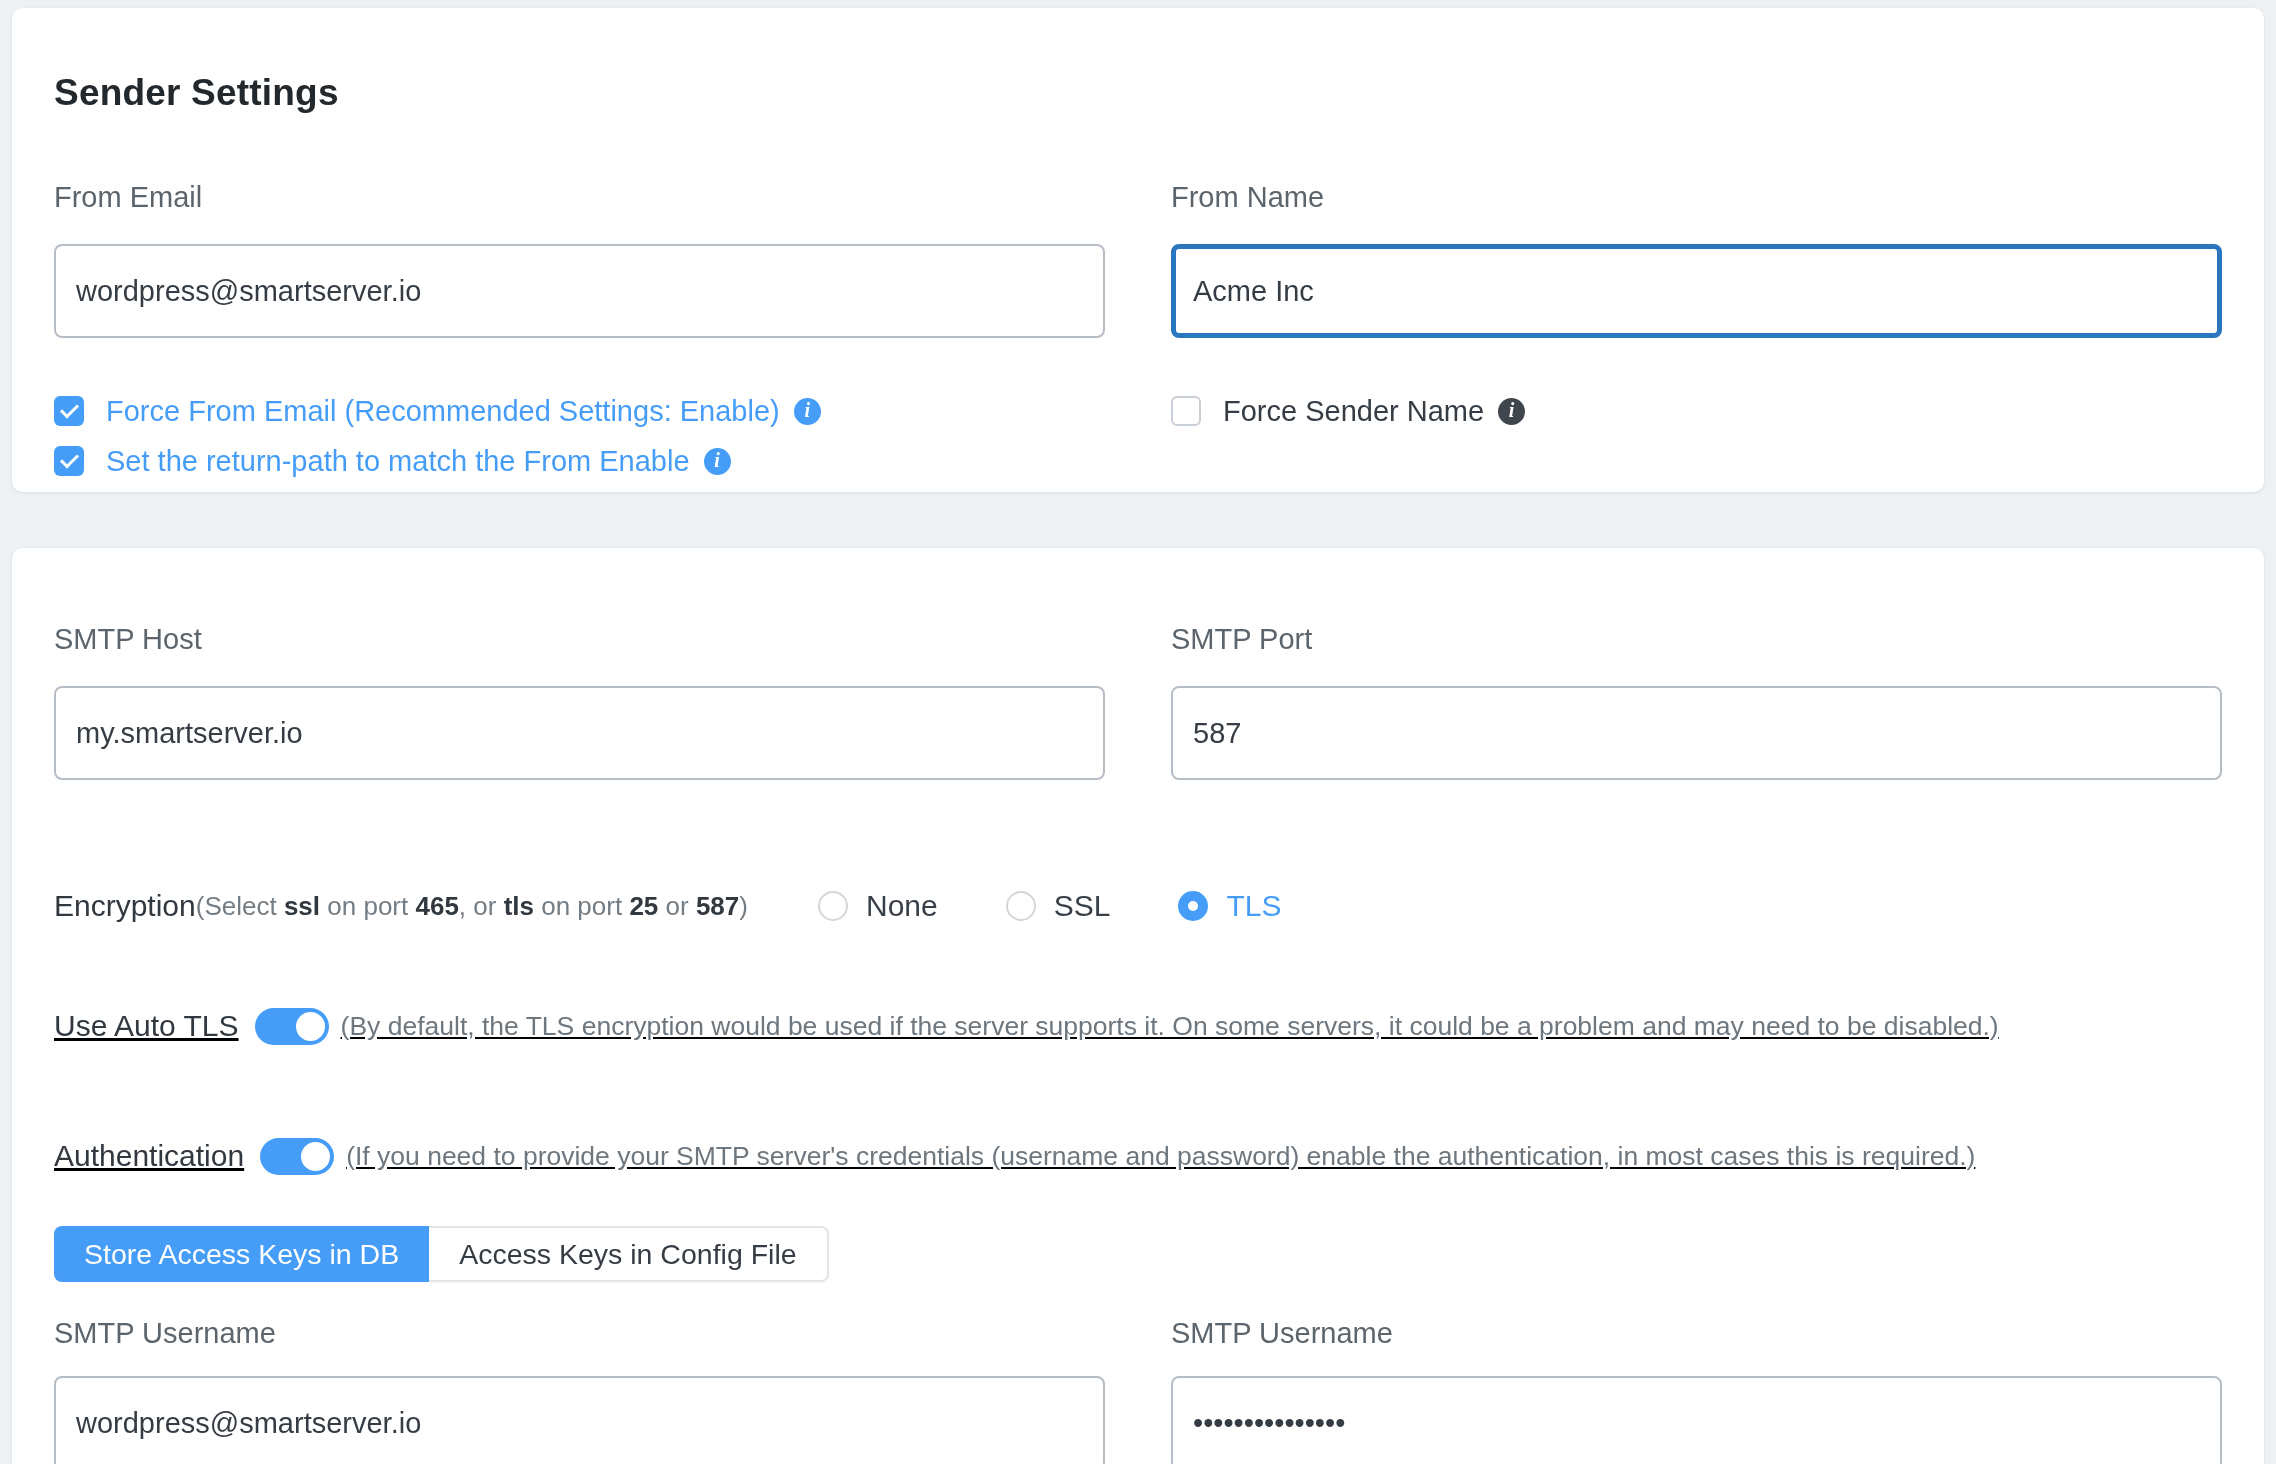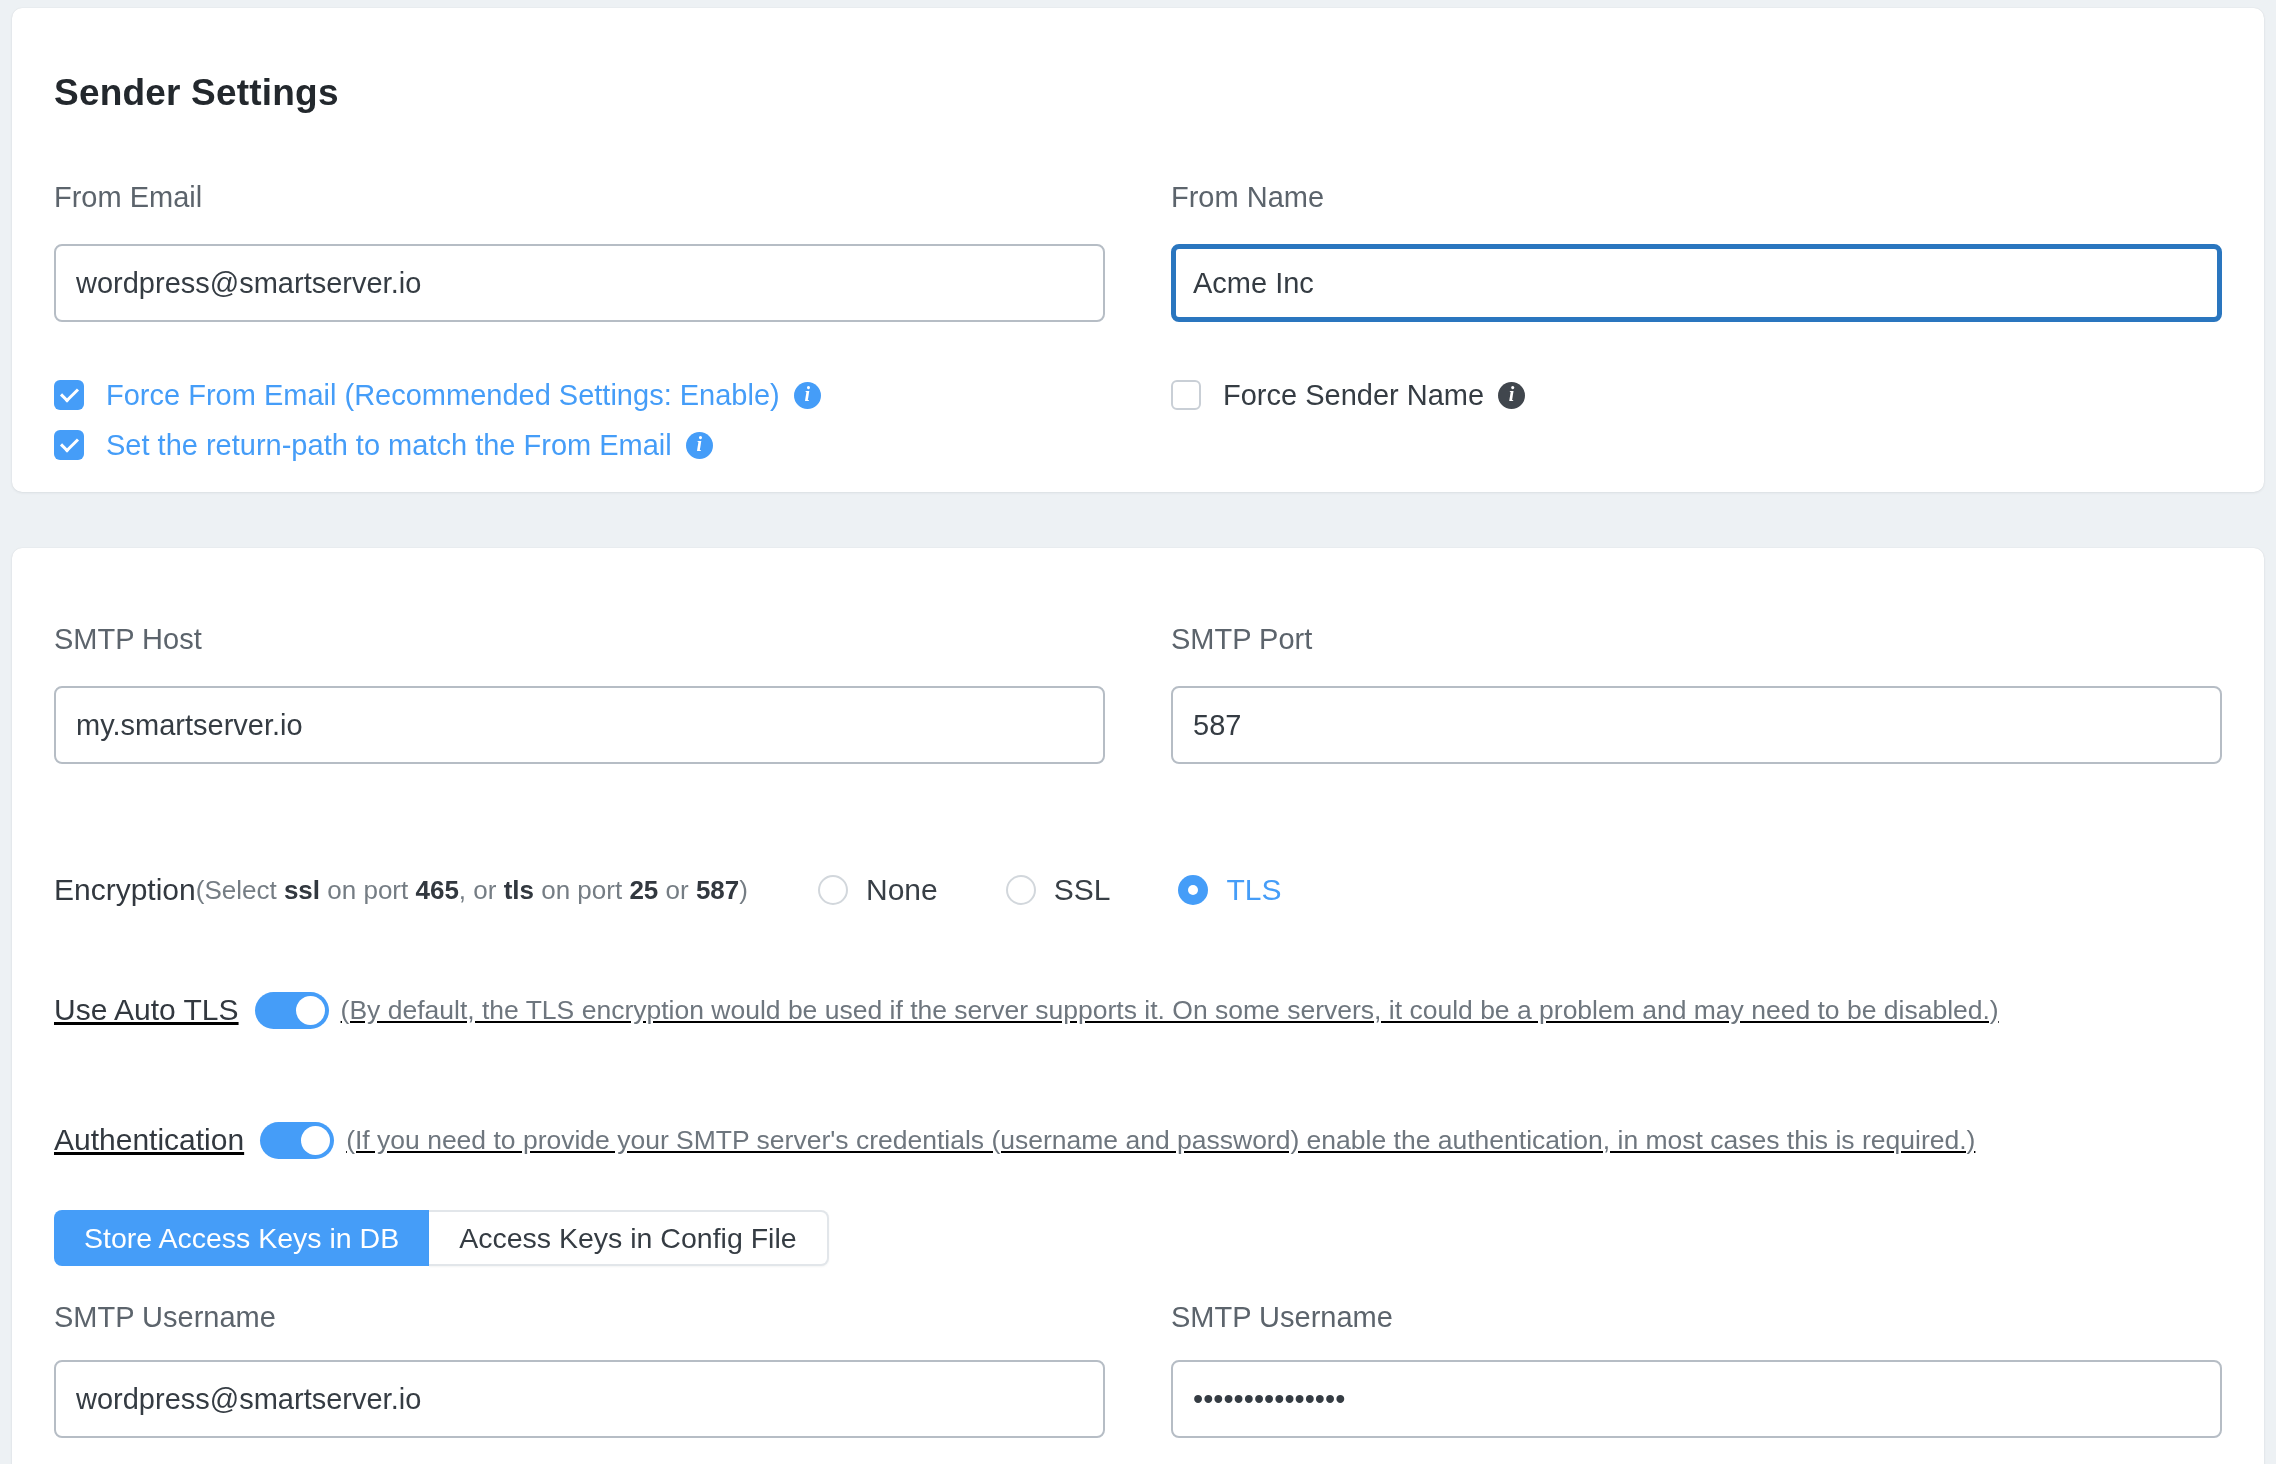--- a/index.html
+++ b/index.html
@@ -21,21 +21,21 @@
   .card2{margin-top:56px;height:940px;padding:72px 42px 0;}
 
   .page-title{
     margin:0 0 64px;
     font-size:37px;font-weight:700;color:#23282d;letter-spacing:.2px;line-height:42px;
   }
   .grid{display:grid;grid-template-columns:1fr 1fr;column-gap:66px;}
 
   .field-label{display:block;font-size:29px;color:#5c646c;line-height:38px;margin-bottom:28px;}
   .text-input{
-    display:block;width:100%;box-sizing:border-box;height:78px;
+    display:block;width:100%;box-sizing:border-box;height:94px;
     border:2px solid #b6bdc5;border-radius:8px;background:#fff;
     padding:0 20px;font-size:29px;color:#353c43;font-family:inherit;outline:none;
   }
   .text-input.focused{border:5px solid #2a76bf;padding:0 17px;}
 
   .check-row{display:flex;align-items:center;height:42px;margin-top:8px;}
   .check-row.first{margin-top:52px;}
   .checkbox{width:30px;height:30px;border-radius:6px;flex:none;position:relative;box-sizing:border-box;cursor:pointer;}
   .checkbox.checked{background:#459df8;}
   .checkbox.checked::after{
@@ -96,21 +96,21 @@
       <input class="text-input" type="text" value="wordpress@smartserver.io" style="">
 
       <div class="check-row first">
         <span class="checkbox checked"></span>
         <span class="cb-label blue">Force From Email (Recommended Settings: Enable)</span>
         <span class="info-icon blue"></span>
       </div>
 
       <div class="check-row">
         <span class="checkbox checked"></span>
-        <span class="cb-label blue">Set the return-path to match the From Email</span>
+        <span class="cb-label blue">Set the return-path to match the From Enable</span>
         <span class="info-icon blue"></span>
       </div>
     </div>
 
     <div>
       <label class="field-label">From Name</label>
       <input class="text-input focused" type="text" value="Acme Inc" style="">
 
       <div class="check-row first">
         <span class="checkbox unchecked"></span>

